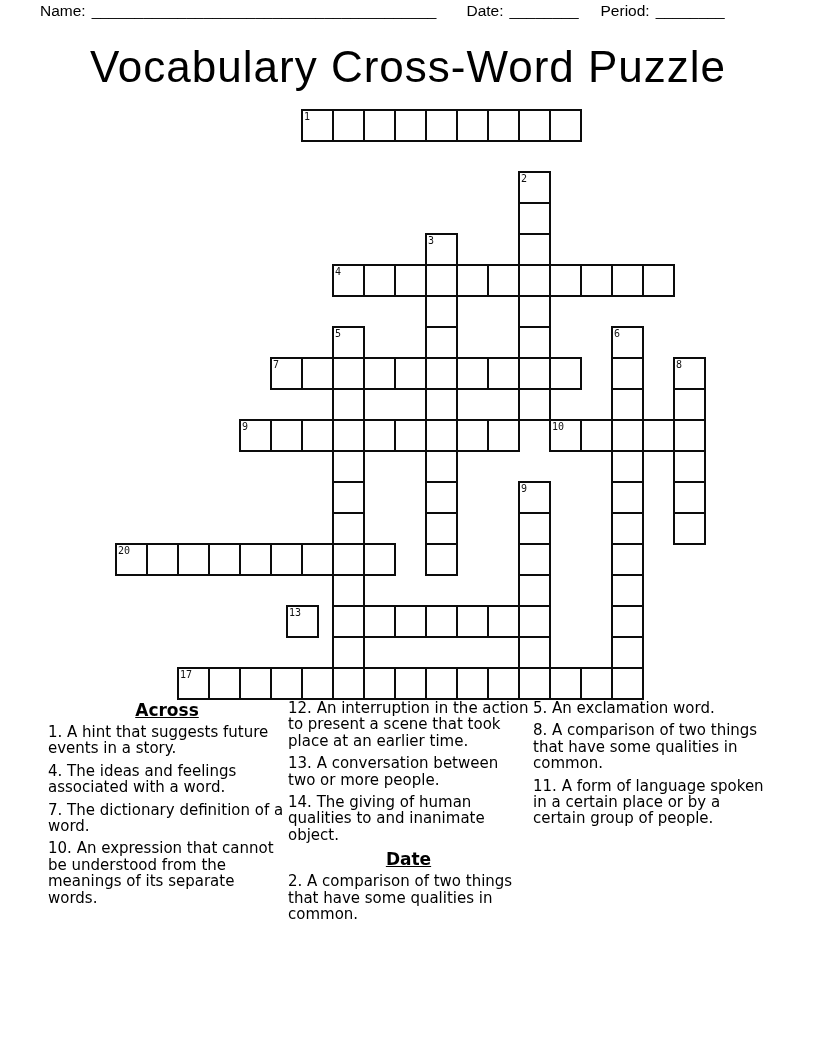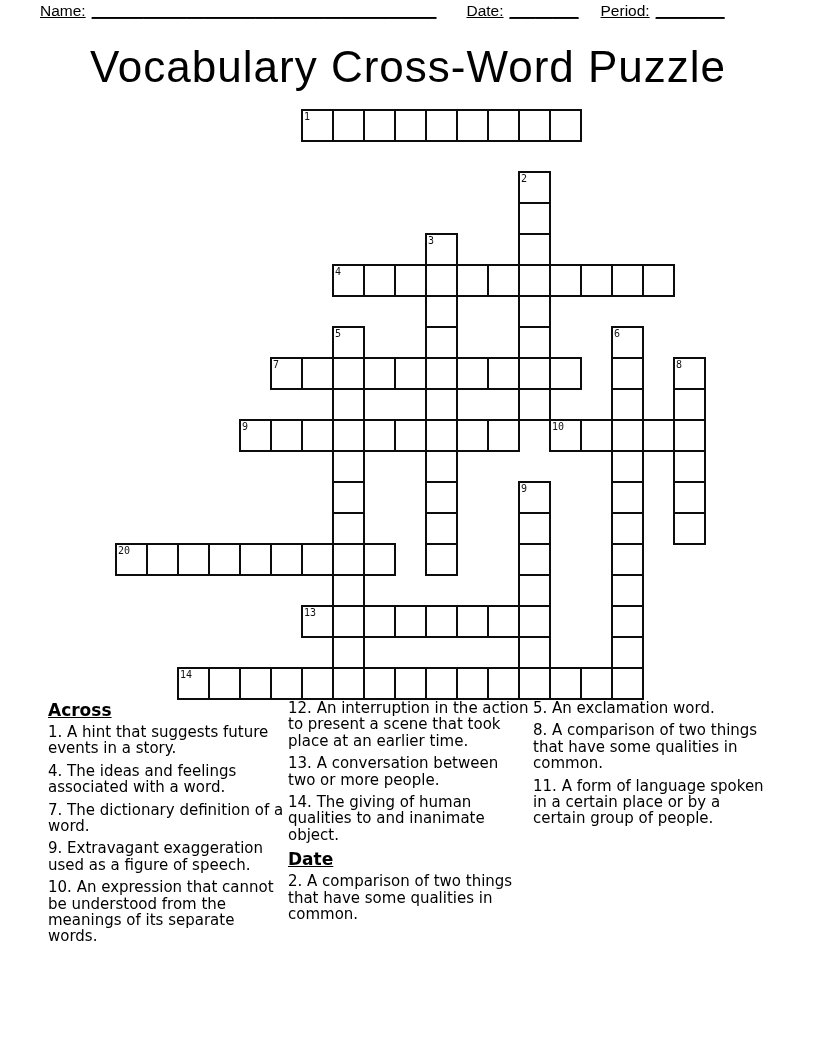--- a/index.html
+++ b/index.html
@@ -1,20 +1,20 @@
 <!DOCTYPE html>
 <html><head>
 <meta charset="utf-8">
 <style>
   html,body{margin:0;padding:0;background:#fff;}
   .page{position:relative;width:816px;height:1056px;background:#ffffff;overflow:hidden;
         font-family:"Liberation Sans",sans-serif;color:#000;}
 
   
-  .topline{position:absolute;left:40px;top:2px;font-size:15.5px;white-space:nowrap;text-decoration:underline;}
+  .topline{position:absolute;left:40px;top:2px;font-size:15.5px;white-space:nowrap;}
   .topline .lbl{margin-right:6px;}
   .blank{letter-spacing:0;}
   .gap-a{margin-right:30px;}
   .gap-b{margin-right:22px;}
 
   
   .title{position:absolute;top:42px;left:0;right:0;text-align:center;
          font-family:"Liberation Sans",sans-serif;font-weight:400;
          font-size:44px;letter-spacing:1px;margin:0;}
 
@@ -25,21 +25,21 @@
   .num{position:absolute;left:1px;top:0px;font-family:"DejaVu Sans Mono",monospace;
        font-size:10px;line-height:11px;color:#111;}
 
   
   .clues{position:absolute;left:0;top:700px;width:816px;}
   .cluecol{position:absolute;top:0;}
   #cluecol-0{left:48px;width:238px;}
   #cluecol-1{left:288px;width:241px;}
   #cluecol-2{left:533px;width:240px;}
   .clue-heading{font-family:"DejaVu Sans",sans-serif;font-size:17px;font-weight:bold;
-                text-decoration:underline;margin:0 0 4px 0;}
+                text-decoration:underline;margin:0 0 4px 0;text-align:center;}
   p.clue{font-family:"DejaVu Sans",sans-serif;font-size:15px;line-height:16.4px;
          margin:0 0 6px 0;}
   p.clue b{font-weight:normal;}
 </style>
 </head>
 <body>
 
 <div class="page">
 
   <div class="topline">
@@ -175,32 +175,32 @@
         <span class="num">20</span>
       </div>
       <div class="cell" style="left: 30px; top: 433px;"></div>
       <div class="cell" style="left: 61px; top: 433px;"></div>
       <div class="cell" style="left: 92px; top: 433px;"></div>
       <div class="cell" style="left: 123px; top: 433px;"></div>
       <div class="cell" style="left: 154px; top: 433px;"></div>
       <div class="cell" style="left: 185px; top: 433px;"></div>
       <div class="cell" style="left: 216px; top: 433px;"></div>
       <div class="cell" style="left: 247px; top: 433px;"></div>
-      <div class="cell" style="left: 185px; top: 495px;">
+      <div class="cell" style="left: 170px; top: 495px;">
         <span class="num">13</span>
       </div>
       <div class="cell" style="left: 216px; top: 495px;"></div>
       <div class="cell" style="left: 247px; top: 495px;"></div>
       <div class="cell" style="left: 278px; top: 495px;"></div>
       <div class="cell" style="left: 309px; top: 495px;"></div>
       <div class="cell" style="left: 340px; top: 495px;"></div>
       <div class="cell" style="left: 371px; top: 495px;"></div>
       <div class="cell" style="left: 402px; top: 495px;"></div>
       <div class="cell" style="left: 61px; top: 557px;">
-        <span class="num">14</span>
+        <span class="num">17</span>
       </div>
       <div class="cell" style="left: 92px; top: 557px;"></div>
       <div class="cell" style="left: 123px; top: 557px;"></div>
       <div class="cell" style="left: 154px; top: 557px;"></div>
       <div class="cell" style="left: 185px; top: 557px;"></div>
       <div class="cell" style="left: 216px; top: 557px;"></div>
       <div class="cell" style="left: 247px; top: 557px;"></div>
       <div class="cell" style="left: 278px; top: 557px;"></div>
       <div class="cell" style="left: 309px; top: 557px;"></div>
       <div class="cell" style="left: 340px; top: 557px;"></div>
@@ -210,21 +210,20 @@
       <div class="cell" style="left: 464px; top: 557px;"></div>
       <div class="cell" style="left: 495px; top: 557px;"></div>
     </div>
 
   <div class="clues">
     <div class="cluecol" id="cluecol-0">
         <div class="clue-heading">Across</div>
         <p class="clue"><b>1.</b> A hint that suggests future events in a story.</p>
         <p class="clue"><b>4.</b> The ideas and feelings associated with a word.</p>
         <p class="clue"><b>7.</b> The dictionary definition of a word.</p>
-        <p class="clue"><b>9.</b> Extravagant exaggeration used as a figure of speech.</p>
         <p class="clue"><b>10.</b> An expression that cannot be understood from the meanings of its separate words.</p>
       </div>
     <div class="cluecol" id="cluecol-1">
         <p class="clue"><b>12.</b> An interruption in the action to present a scene that took place at an earlier time.</p>
         <p class="clue"><b>13.</b> A conversation between two or more people.</p>
         <p class="clue"><b>14.</b> The giving of human qualities to and inanimate object.</p>
         <div class="clue-heading">Date</div>
         <p class="clue"><b>2.</b> A comparison of two things that have some qualities in common.</p>
       </div>
     <div class="cluecol" id="cluecol-2">

